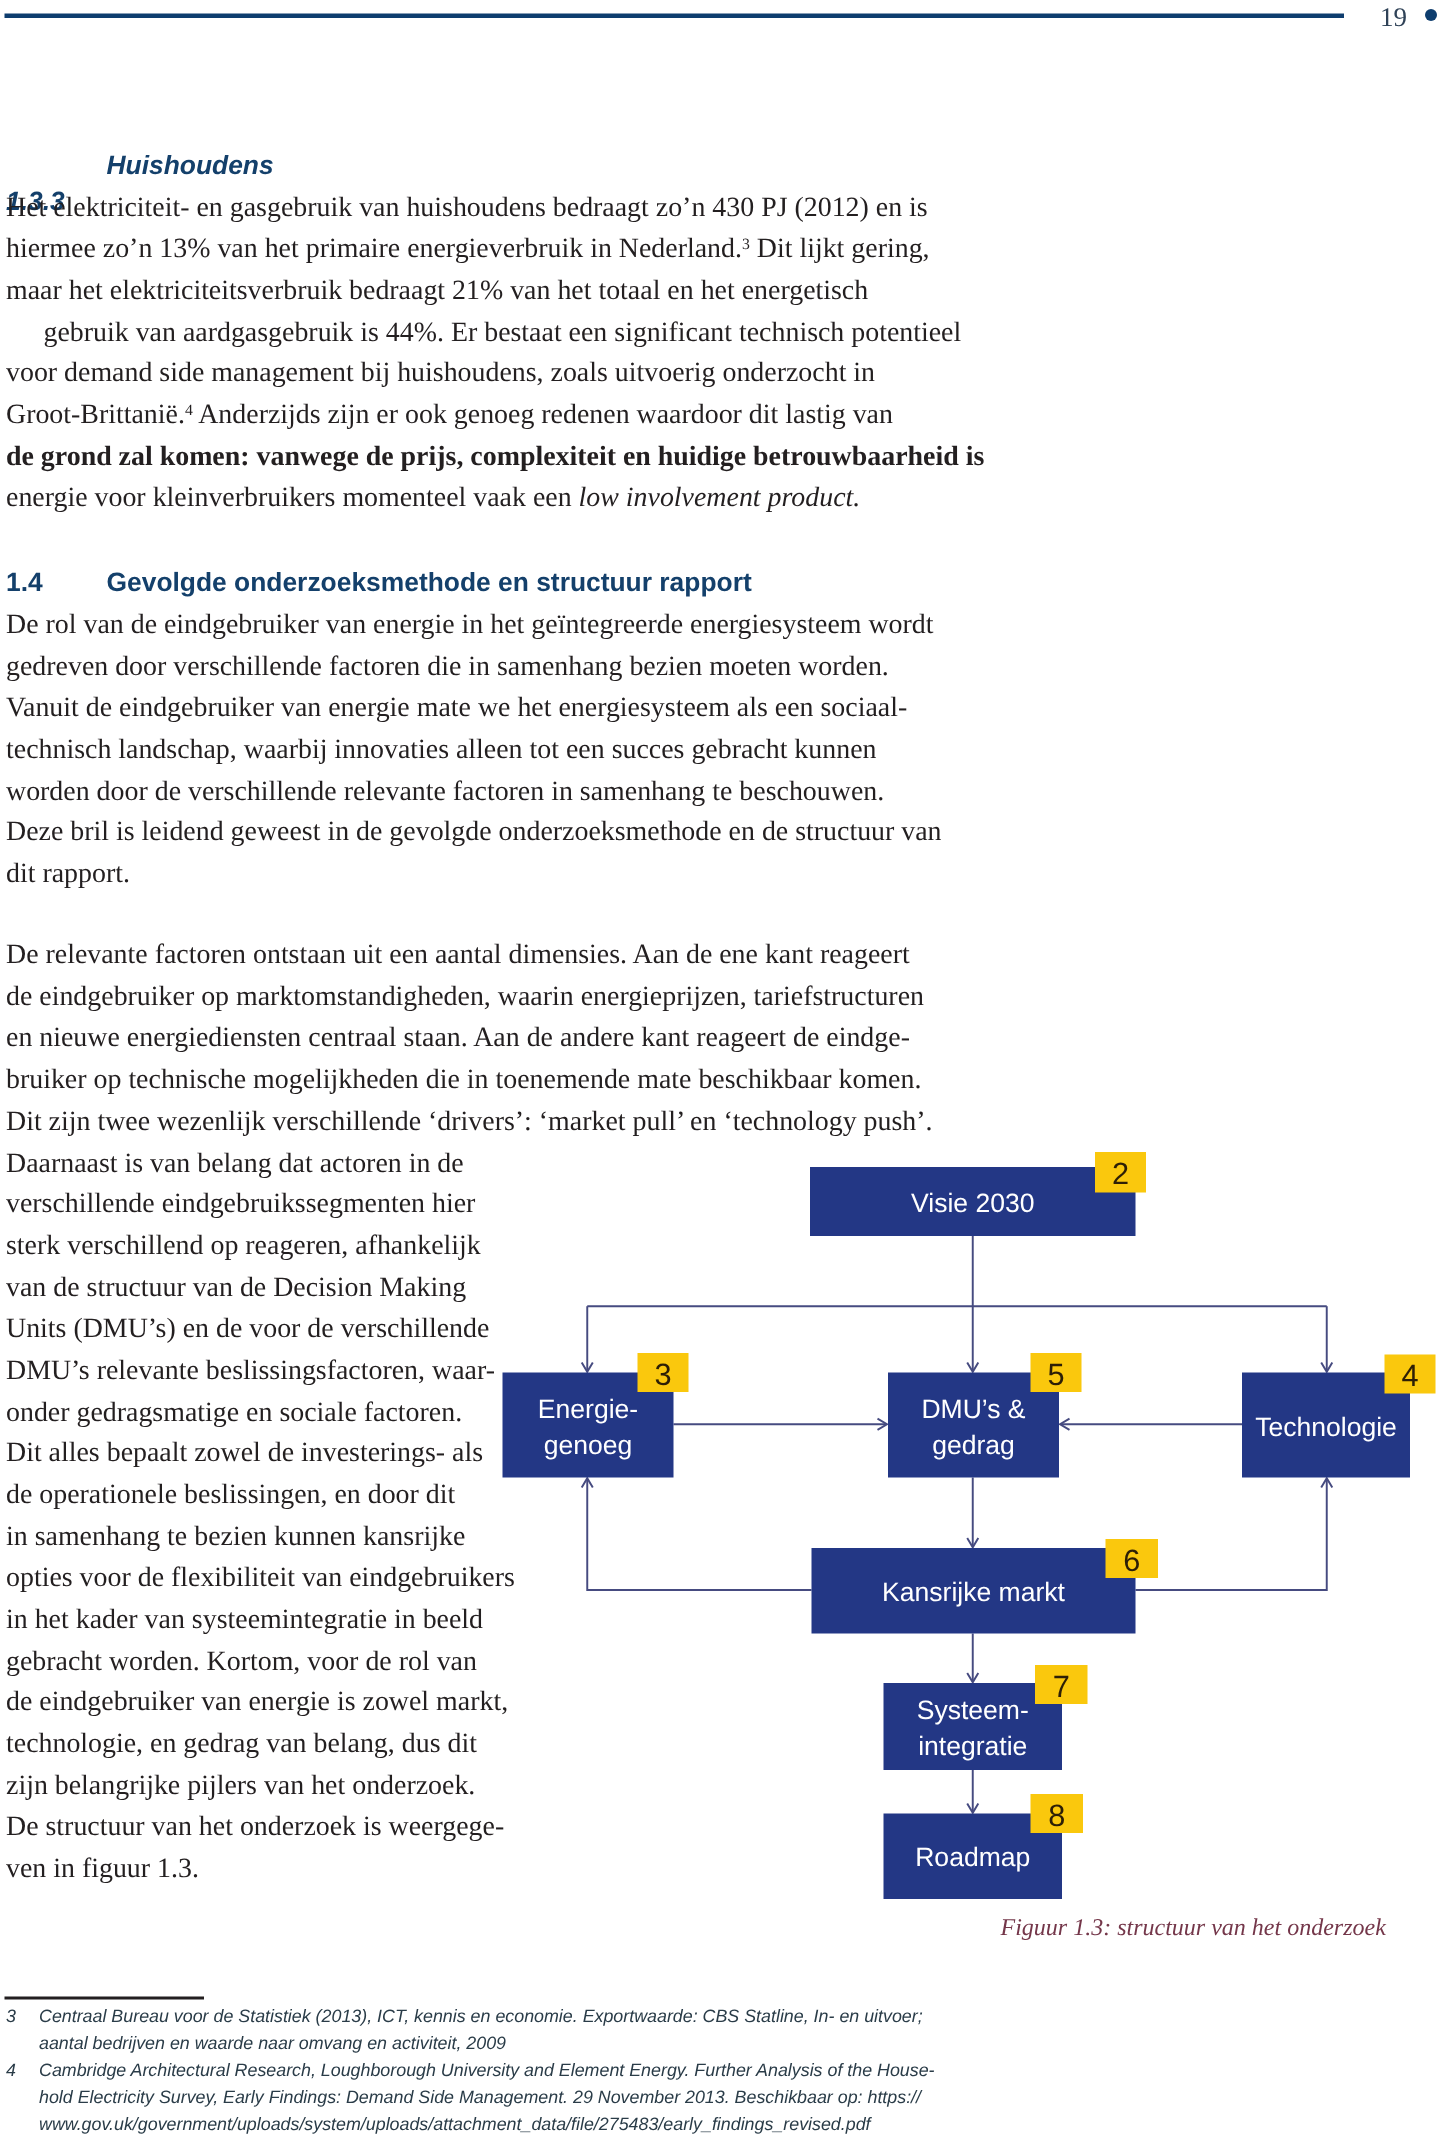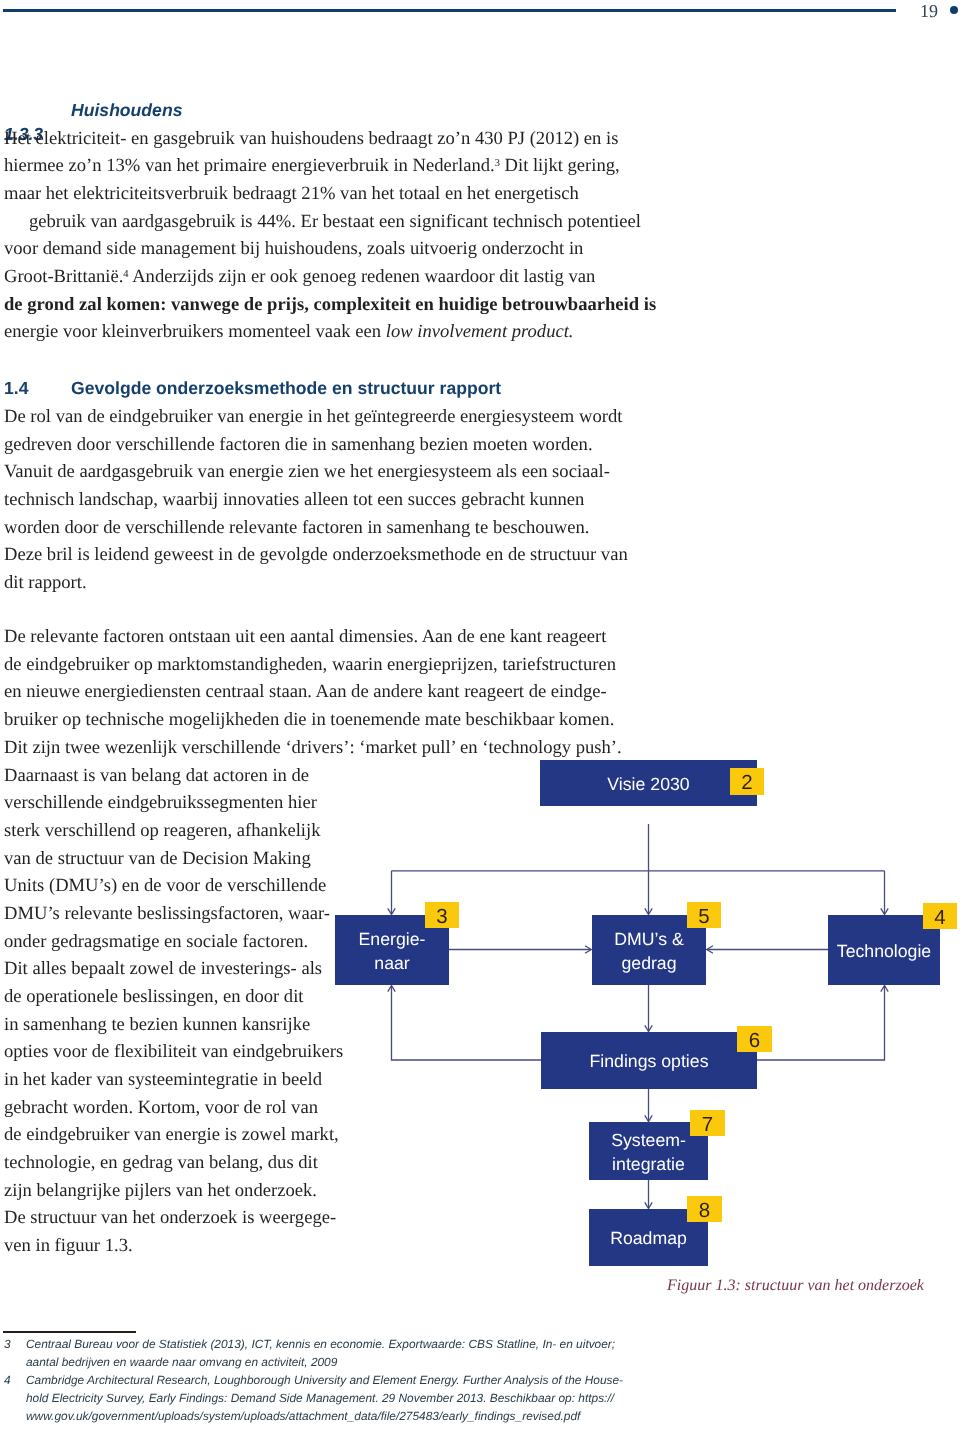--- a/index.html
+++ b/index.html
@@ -67,21 +67,21 @@
   <div class="tl" style="left:4px;top:185.06px;">maar het elektriciteitsverbruik bedraagt 21% van het totaal en het energetisch</div>
   <div class="tl" style="left:4px;top:212.74px;margin-left:25px;">gebruik van aardgasgebruik is 44%. Er bestaat een significant technisch potentieel</div>
   <div class="tl" style="left:4px;top:240.42px;">voor demand side management bij huishoudens, zoals uitvoerig onderzocht in</div>
   <div class="tl" style="left:4px;top:268.10px;"><span>Groot-Brittanië.</span><sup>4</sup><span> Anderzijds zijn er ook genoeg redenen waardoor dit lastig van</span></div>
   <div class="tl" style="left:4px;top:295.78px;font-weight:bold;">de grond zal komen: vanwege de prijs, complexiteit en huidige betrouwbaarheid is</div>
   <div class="tl" style="left:4px;top:323.46px;"><span>energie voor kleinverbruikers momenteel vaak een </span><i>low involvement product.</i></div>
   <div class="h-num" style="left:4px;top:378px;">1.4</div>
   <div class="h-sec" style="left:71px;top:378px;">Gevolgde onderzoeksmethode en structuur rapport</div>
   <div class="tl" style="left:4px;top:408.00px;">De rol van de eindgebruiker van energie in het geïntegreerde energiesysteem wordt</div>
   <div class="tl" style="left:4px;top:435.68px;">gedreven door verschillende factoren die in samenhang bezien moeten worden.</div>
-  <div class="tl" style="left:4px;top:463.36px;">Vanuit de aardgasgebruik van energie zien we het energiesysteem als een sociaal-</div>
+  <div class="tl" style="left:4px;top:463.36px;">Vanuit de eindgebruiker van energie mate we het energiesysteem als een sociaal-</div>
   <div class="tl" style="left:4px;top:491.04px;">technisch landschap, waarbij innovaties alleen tot een succes gebracht kunnen</div>
   <div class="tl" style="left:4px;top:518.72px;">worden door de verschillende relevante factoren in samenhang te beschouwen.</div>
   <div class="tl" style="left:4px;top:546.40px;">Deze bril is leidend geweest in de gevolgde onderzoeksmethode en de structuur van</div>
   <div class="tl" style="left:4px;top:574.08px;">dit rapport.</div>
   <div class="tl" style="left:4px;top:628.00px;">De relevante factoren ontstaan uit een aantal dimensies. Aan de ene kant reageert</div>
   <div class="tl" style="left:4px;top:655.68px;">de eindgebruiker op marktomstandigheden, waarin energieprijzen, tariefstructuren</div>
   <div class="tl" style="left:4px;top:683.36px;">en nieuwe energiediensten centraal staan. Aan de andere kant reageert de eindge-</div>
   <div class="tl" style="left:4px;top:711.04px;">bruiker op technische mogelijkheden die in toenemende mate beschikbaar komen.</div>
   <div class="tl" style="left:4px;top:738.72px;">Dit zijn twee wezenlijk verschillende ‘drivers’: ‘market pull’ en ‘technology push’.</div>
   <div class="tl" style="left:4px;top:766.60px;">Daarnaast is van belang dat actoren in de</div>
@@ -125,30 +125,30 @@
       <path d="M585 945.8 L591.3 949.5 L585 953.2"></path>
       <path d="M713 945.8 L706.7 949.5 L713 953.2"></path>
       <path d="M644.8 1025.3 L648.5 1031.5 L652.2 1025.3"></path>
       <path d="M387.8 991.7 L391.5 985.5 L395.2 991.7"></path>
       <path d="M880.8 991.7 L884.5 985.5 L888.2 991.7"></path>
       <path d="M644.8 1115.3 L648.5 1121.5 L652.2 1115.3"></path>
       <path d="M644.8 1202.3 L648.5 1208.5 L652.2 1202.3"></path>
     </g>
   </svg>
 
-  <div class="node" style="left:540px;top:760px;width:217px;height:46px;">
+  <div class="node" style="left:540px;top:778px;width:217px;height:46px;">
     <span>Visie 2030</span>
   </div>
   <div class="badge" style="left:730px;top:768px;width:34px;height:27px;">
     <span>2</span>
   </div>
 
   <div class="node" style="left:335px;top:915px;width:114px;height:70px;">
     <span>Energie-</span>
-    <span>naar</span>
+    <span>genoeg</span>
   </div>
   <div class="badge" style="left:425px;top:902px;width:34px;height:26px;">
     <span>3</span>
   </div>
 
   <div class="node" style="left:592px;top:915px;width:114px;height:70px;">
     <span>DMU’s &amp;</span>
     <span>gedrag</span>
   </div>
   <div class="badge" style="left:687px;top:902px;width:34px;height:26px;">
@@ -156,21 +156,21 @@
   </div>
 
   <div class="node" style="left:828px;top:915px;width:112px;height:70px;">
     <span>Technologie</span>
   </div>
   <div class="badge" style="left:923px;top:903px;width:34px;height:26px;">
     <span>4</span>
   </div>
 
   <div class="node" style="left:541px;top:1032px;width:216px;height:57px;">
-    <span>Findings opties</span>
+    <span>Kansrijke markt</span>
   </div>
   <div class="badge" style="left:737px;top:1026px;width:35px;height:26px;">
     <span>6</span>
   </div>
 
   <div class="node" style="left:589px;top:1122px;width:119px;height:58px;">
     <span>Systeem-</span>
     <span>integratie</span>
   </div>
   <div class="badge" style="left:690px;top:1110px;width:35px;height:26px;">

